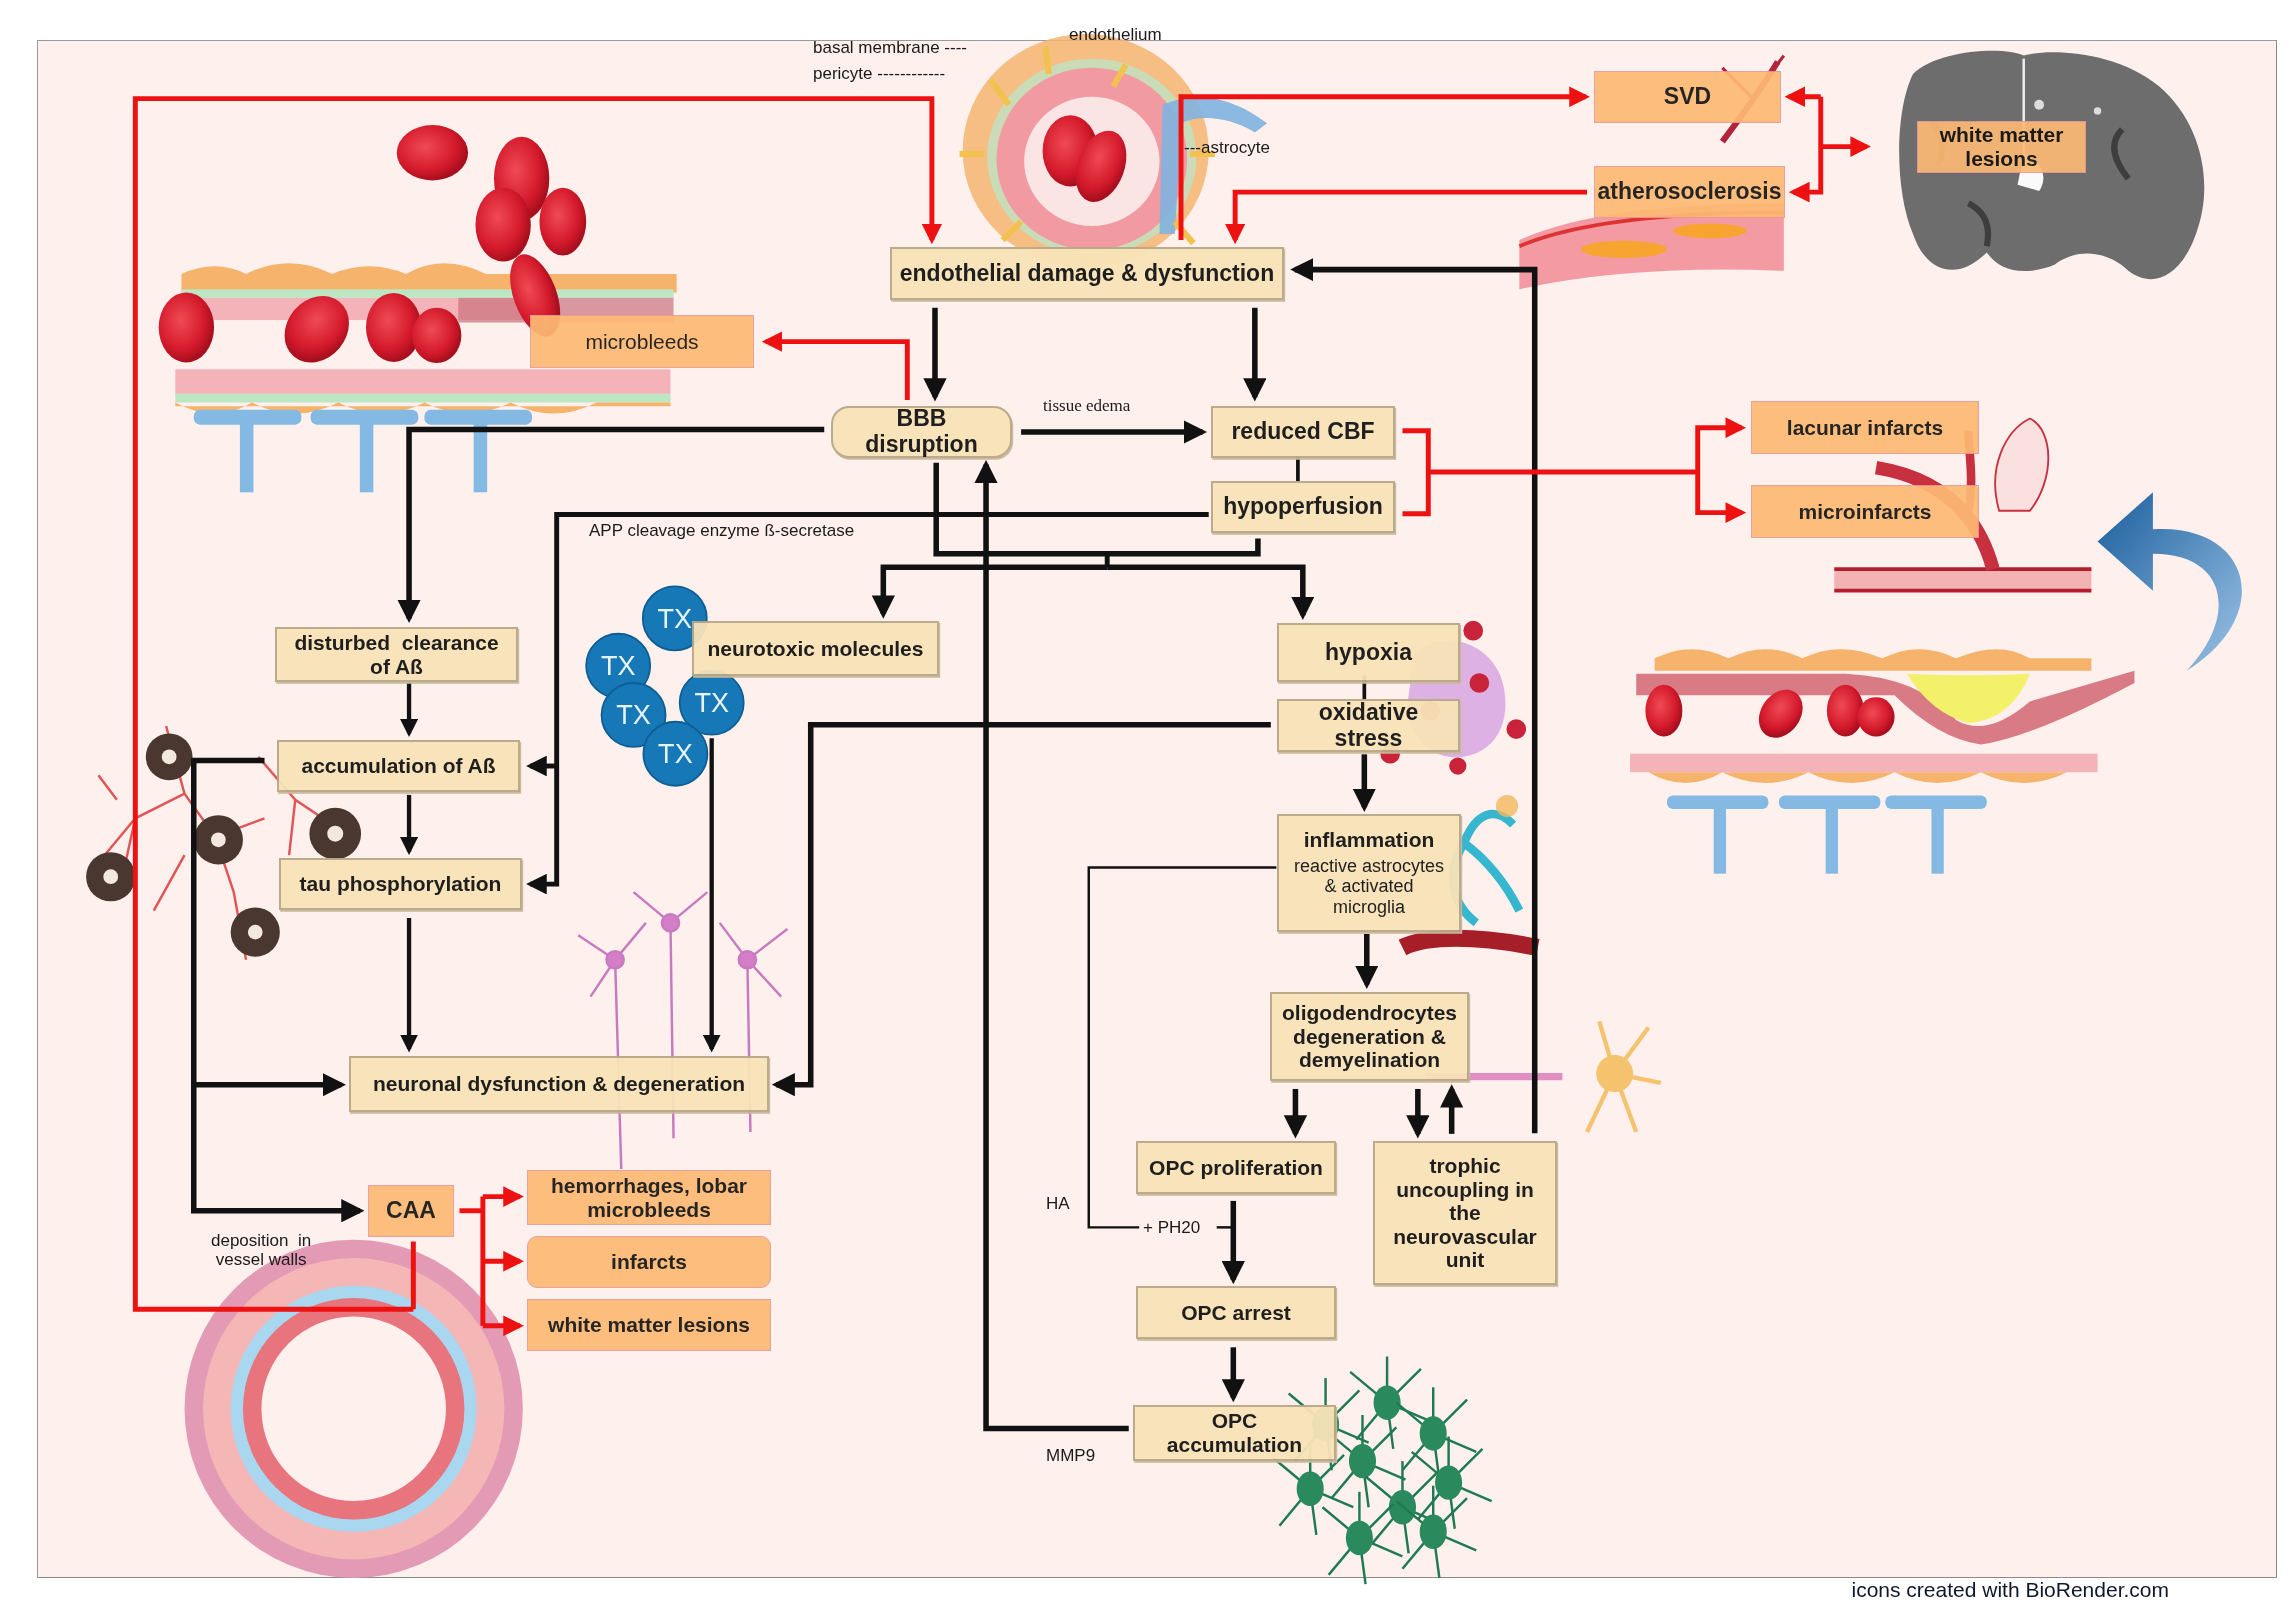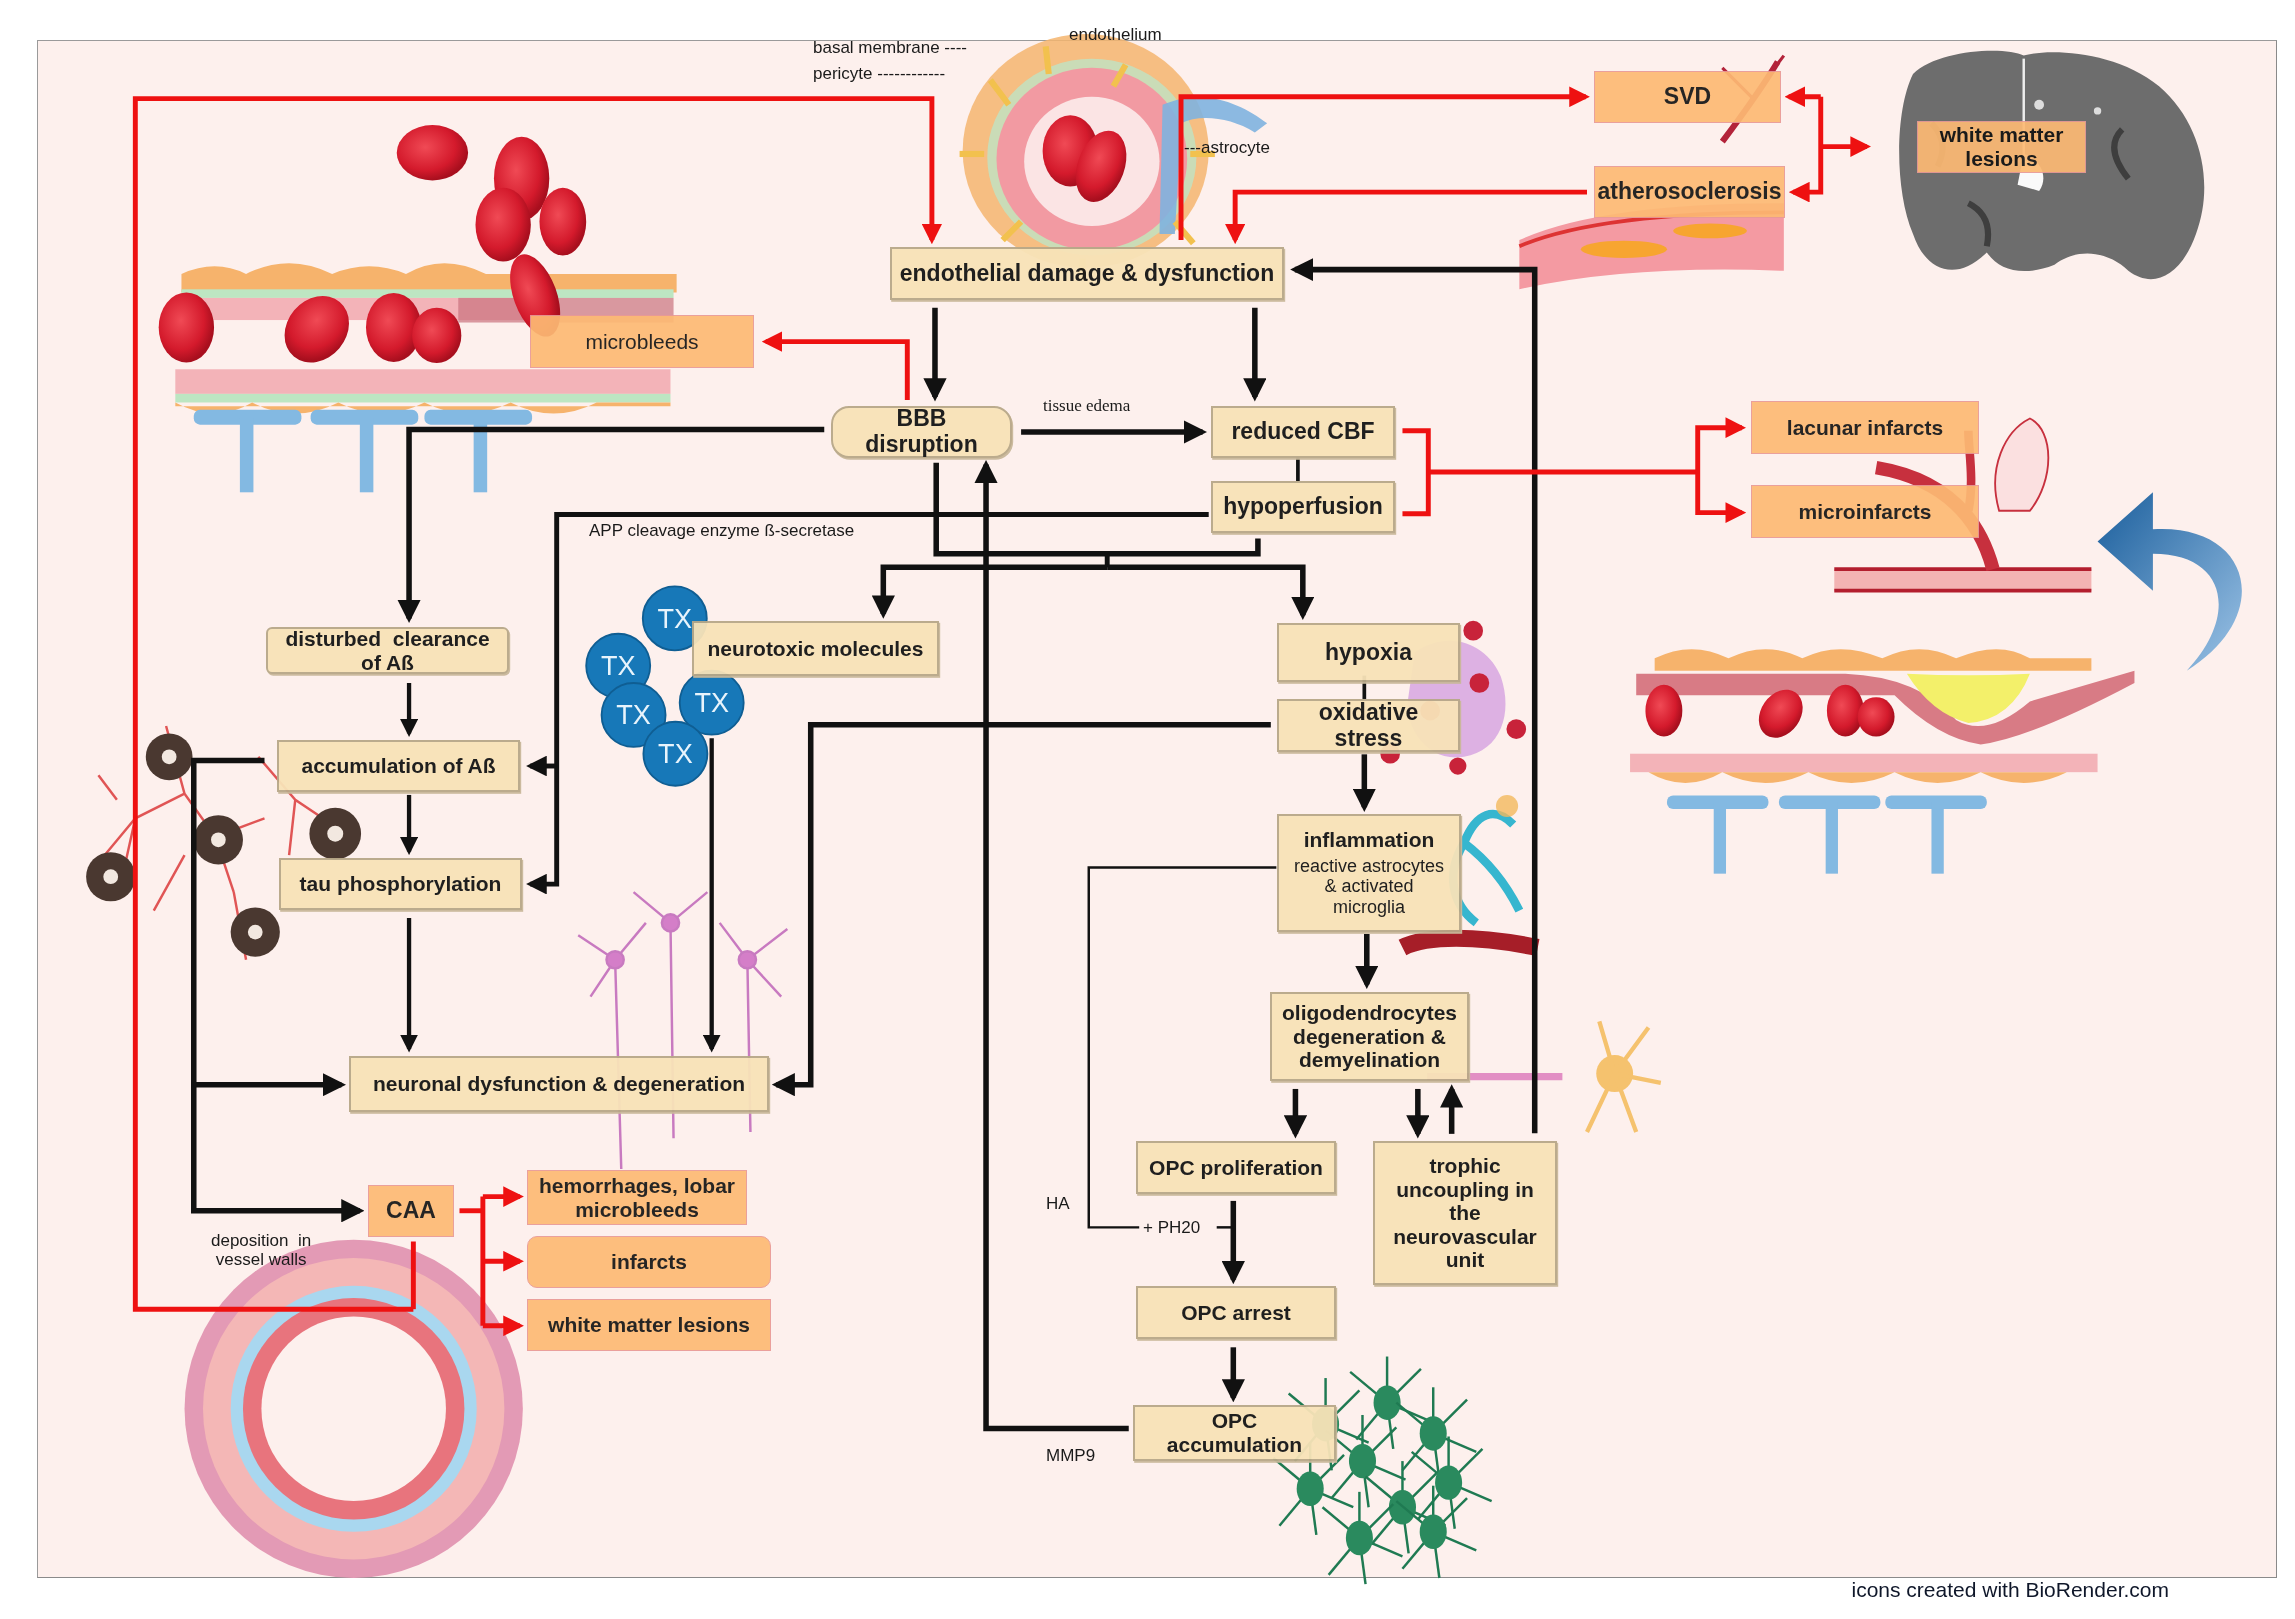--- a/index.html
+++ b/index.html
@@ -365,21 +365,21 @@
 <div class="box beige fs38" style="left:831px;top:406px;width:181px;height:52px;border-radius:18px;">BBB disruption</div>
 <div class="box beige fs38" style="left:1211px;top:406px;width:184px;height:52px;">reduced CBF</div>
 <div class="box beige fs38" style="left:1211px;top:481px;width:184px;height:52px;">hypoperfusion</div>
 <div class="box pink fs35" style="left:530px;top:315px;width:224px;height:53px;font-weight:normal;">microbleeds</div>
 <div class="box pink fs38" style="left:1594px;top:71px;width:187px;height:52px;">SVD</div>
 <div class="box pink fs38" style="left:1594px;top:166px;width:191px;height:52px;">atherosoclerosis</div>
 <div class="box pink fs35" style="left:1877px;top:121px;width:169px;height:52px;white-space:pre;margin-left:40px;">white matter
 lesions</div>
 <div class="box pink fs35" style="left:1751px;top:401px;width:228px;height:53px;">lacunar infarcts</div>
 <div class="box pink fs35" style="left:1751px;top:485px;width:228px;height:53px;">microinfarcts</div>
-<div class="box beige fs35" style="left:266px;top:627px;width:243px;height:47px;white-space:pre;border-radius:6px;">disturbed  clearance
+<div class="box beige fs35" style="left:275px;top:627px;width:243px;height:55px;white-space:pre;">disturbed  clearance
 of Aß</div>
 <div class="box beige fs35" style="left:277px;top:740px;width:243px;height:52px;">accumulation of Aß</div>
 <div class="box beige fs35" style="left:279px;top:858px;width:243px;height:52px;">tau phosphorylation</div>
 <div class="box beige fs35" style="left:692px;top:621px;width:247px;height:55px;">neurotoxic molecules</div>
 <div class="box beige fs38" style="left:1277px;top:623px;width:183px;height:59px;">hypoxia</div>
 <div class="box beige fs38" style="left:1277px;top:699px;width:183px;height:53px;">oxidative stress</div>
 <div class="box beige fs35" style="left:1277px;top:814px;width:184px;height:118px;flex-direction:column;">
   <span>inflammation</span>
   <span class="sub" style="white-space:pre;">reactive astrocytes
 &amp; activated
@@ -392,19 +392,19 @@
 <div class="box beige fs35" style="left:1373px;top:1141px;width:184px;height:144px;white-space:pre;">trophic
 uncoupling in
 the
 neurovascular
 unit</div>
 <div class="box beige fs35" style="left:1136px;top:1286px;width:200px;height:53px;">OPC arrest</div>
 <div class="box beige fs35" style="left:1133px;top:1405px;width:203px;height:56px;white-space:pre;">OPC
 accumulation</div>
 <div class="box beige fs35" style="left:349px;top:1056px;width:420px;height:56px;">neuronal dysfunction &amp; degeneration</div>
 <div class="box pink fs38" style="left:368px;top:1185px;width:86px;height:52px;">CAA</div>
-<div class="box pink fs35" style="left:527px;top:1170px;width:220px;height:55px;white-space:pre;">hemorrhages, lobar
+<div class="box pink fs35" style="left:527px;top:1170px;width:244px;height:55px;white-space:pre;">hemorrhages, lobar
 microbleeds</div>
 <div class="box pink fs35" style="left:527px;top:1236px;width:244px;height:52px;border-radius:10px;">infarcts</div>
 <div class="box pink fs35" style="left:527px;top:1299px;width:244px;height:52px;">white matter lesions</div>
 
 <div class="footer">icons created with BioRender.com</div>
 
 
 </body></html>

